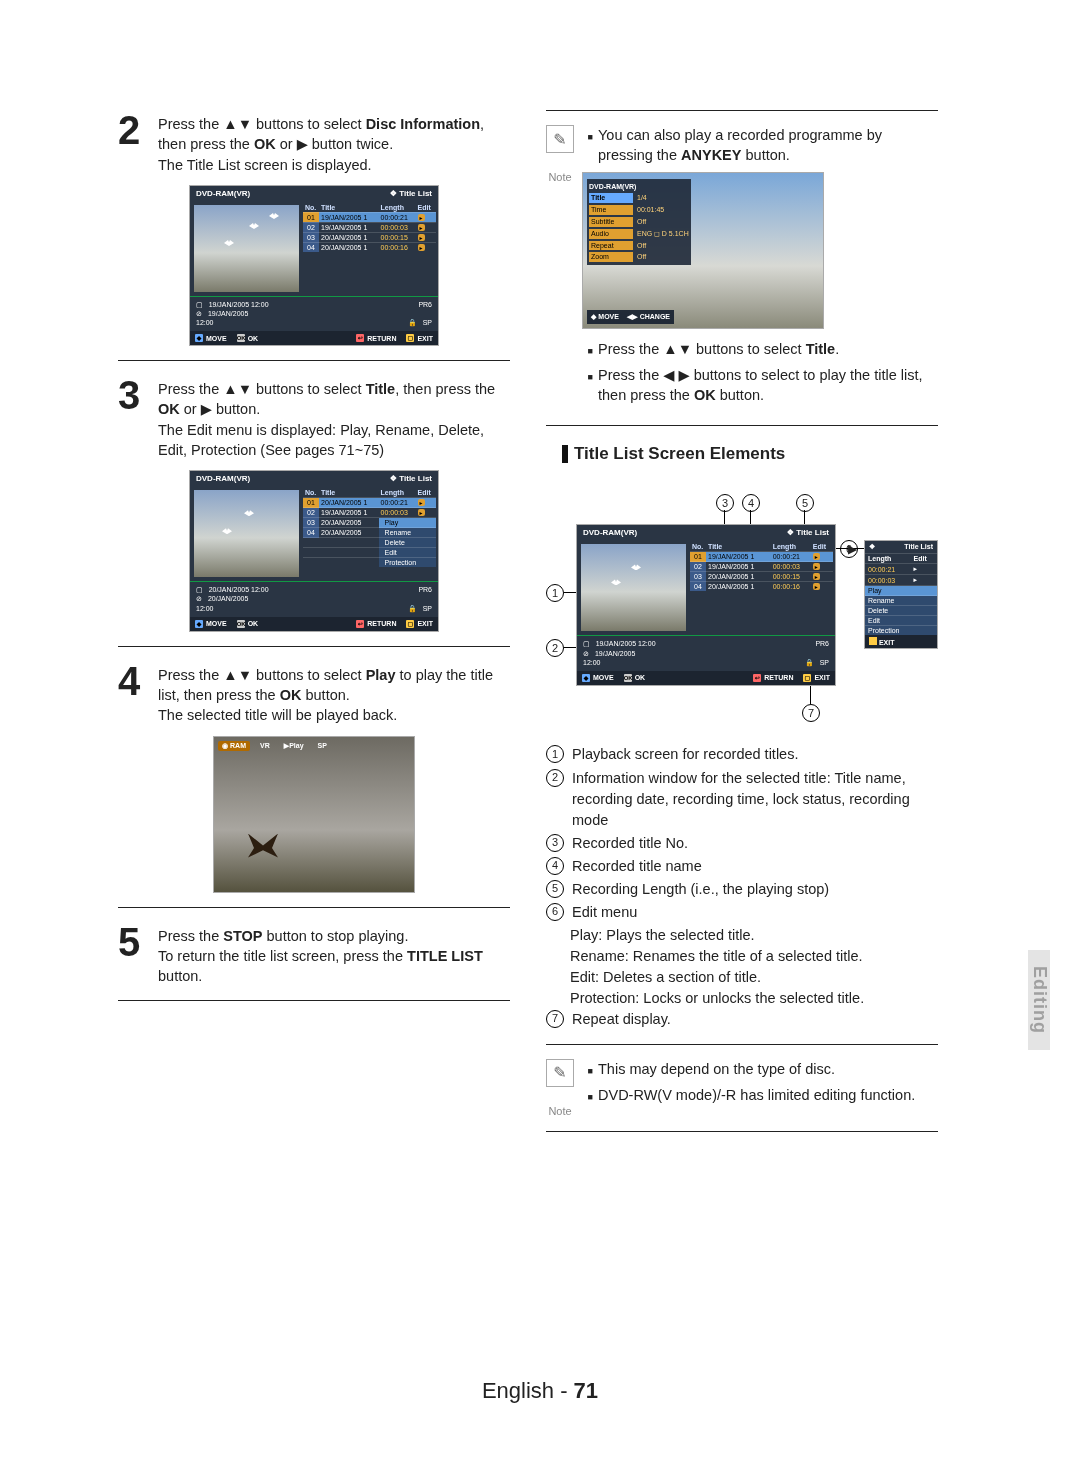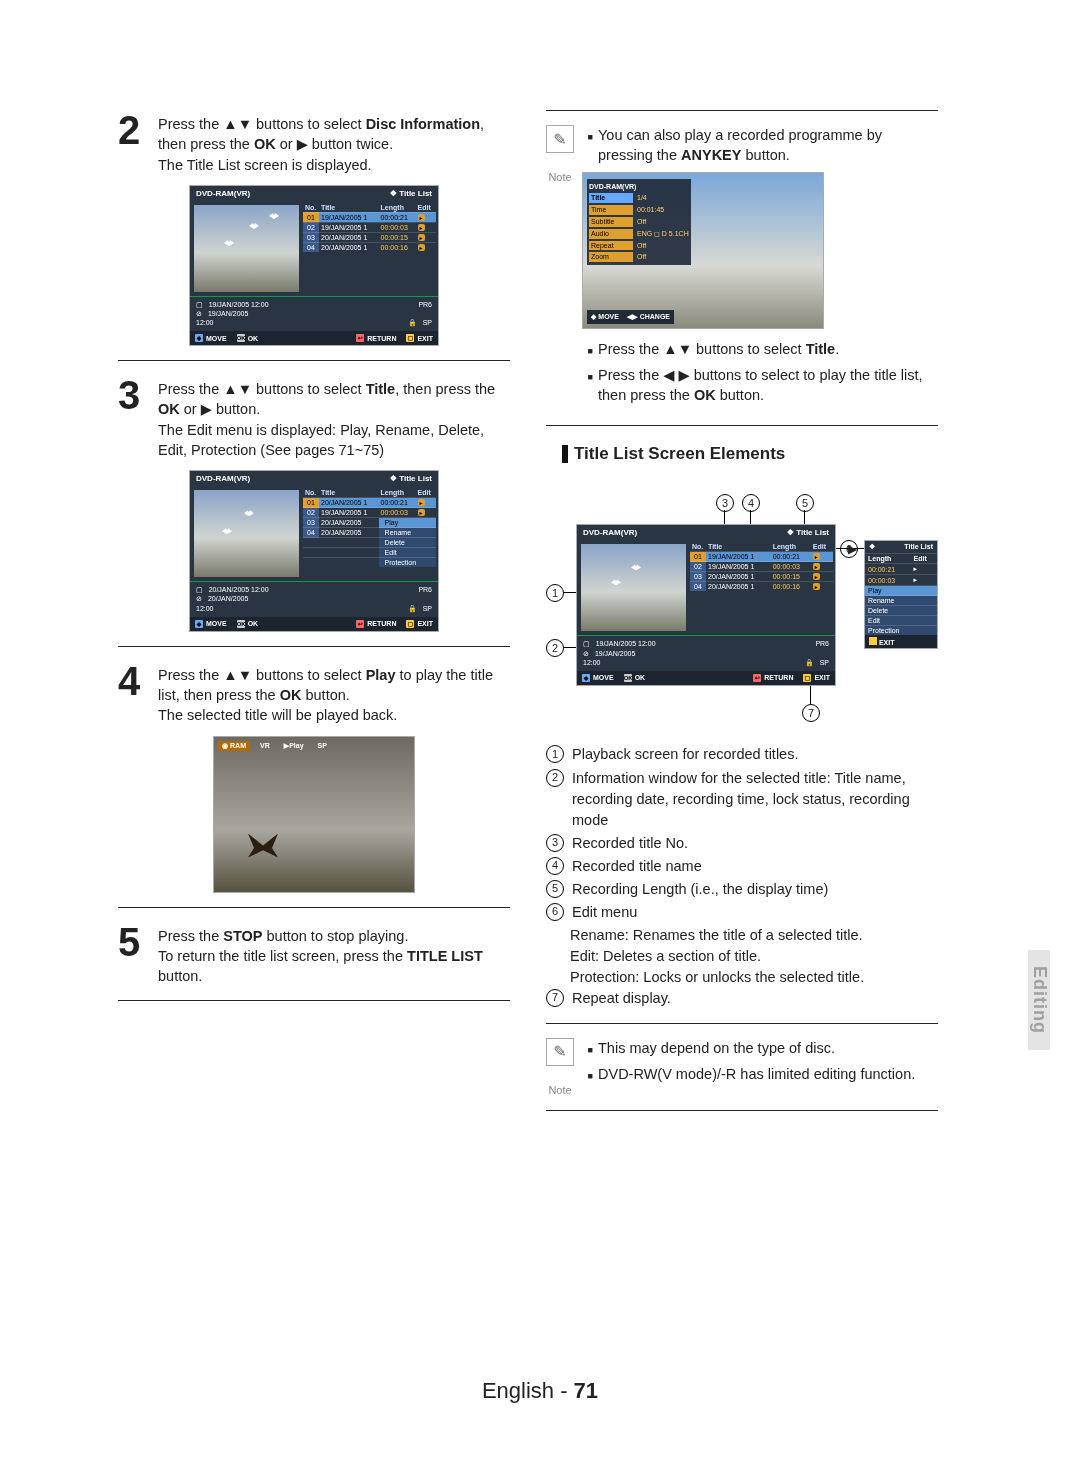--- a/index.html
+++ b/index.html
@@ -744,26 +744,27 @@
         <div class="row">
             <span class="cnum">3</span>
             <span>Recorded title No.</span>
           </div>
         <div class="row">
             <span class="cnum">4</span>
             <span>Recorded title name</span>
           </div>
         <div class="row">
             <span class="cnum">5</span>
-            <span>Recording Length (i.e., the display time)</span>
+            <span>Recording Length (i.e., the playing stop)</span>
           </div>
         <div class="row">
             <span class="cnum">6</span>
             <span>Edit menu</span>
           </div>
+        <div class="sub">Play: Plays the selected title.</div>
         <div class="sub">Rename: Renames the title of a selected title.</div>
         <div class="sub">Edit: Deletes a section of title.</div>
         <div class="sub">Protection: Locks or unlocks the selected title.</div>
         <div class="row">
             <span class="cnum">7</span>
             <span>Repeat display.</span>
           </div>
       </div>
 
       <hr class="sep">

